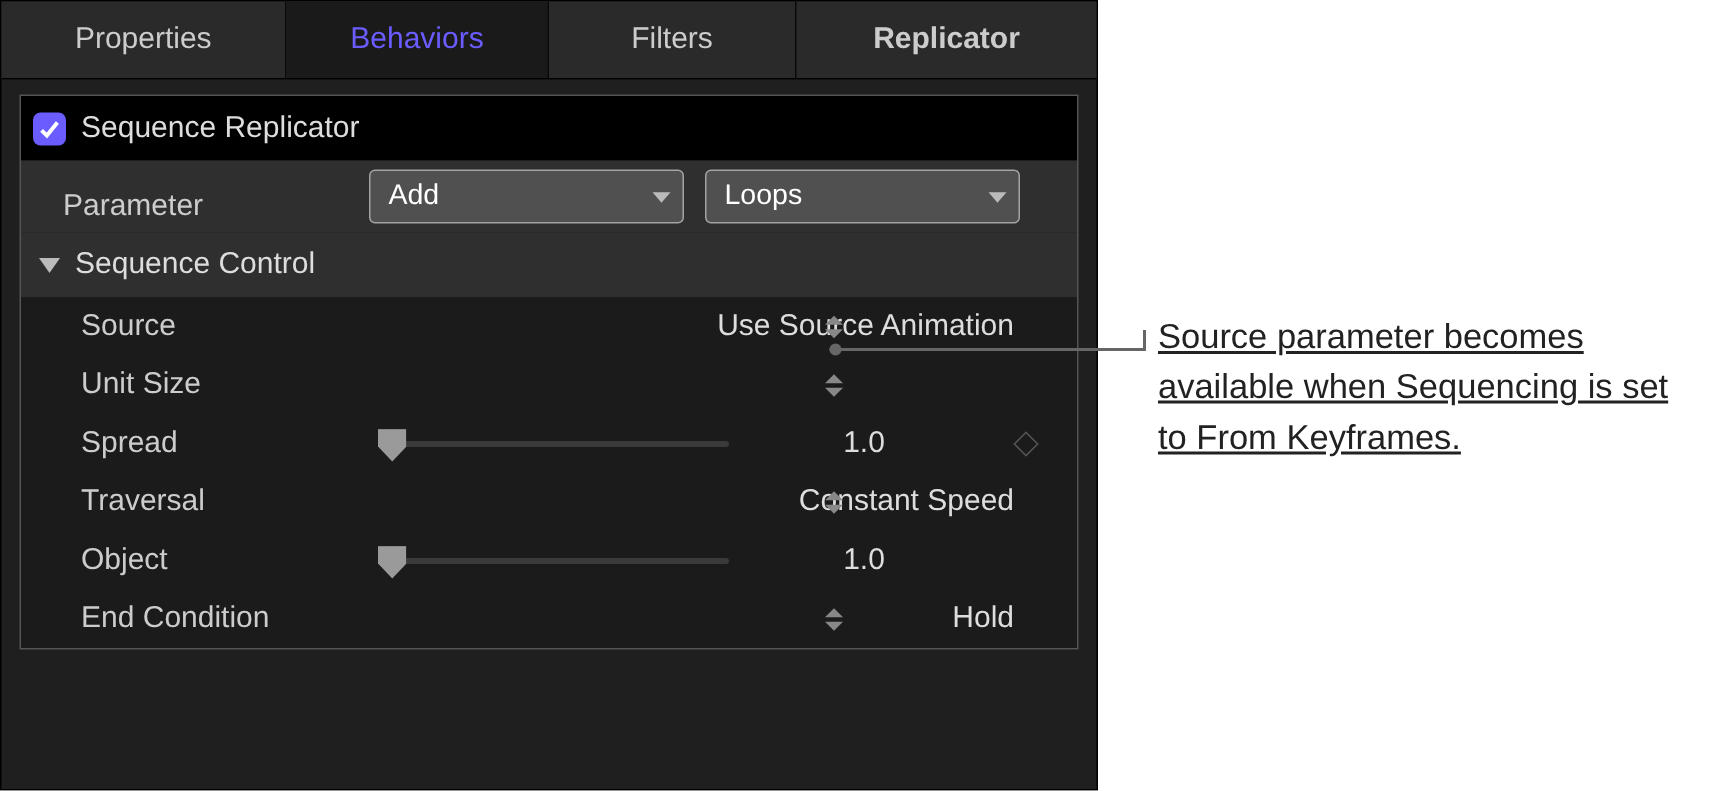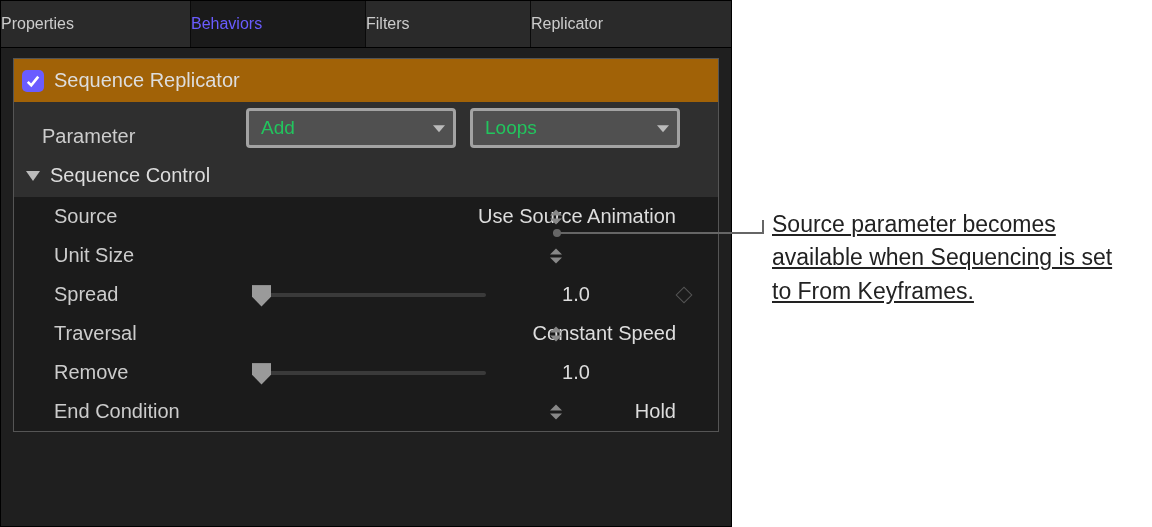--- a/index.html
+++ b/index.html
@@ -15,58 +15,59 @@
       background: #1f1f1f;
       border: 1px solid #000;
     }
     .tabbar {
       display: flex;
       background: #2a2a2a;
       border-bottom: 1px solid #000;
     }
     .tab {
       padding: 14px 0;
+      text-align: center;
       color: #ccc;
-      font-size: 16px;
+      font-size: 20px;
       cursor: pointer;
       border-right: 1px solid #0a0a0a;
     }
     .tab:nth-child(1){ width: 190px; }
     .tab:nth-child(2){ width: 175px; background:#1a1a1a; color:#6a5cff; font-weight:500;}
     .tab:nth-child(3){ width: 165px; }
-    .tab:nth-child(4){ flex:1; border-right:none;}
+    .tab:nth-child(4){ flex:1; border-right:none;font-weight:bold;}
     .body {
       padding: 10px 12px 8px 12px;
     }
     .innerframe {
       border:1px solid #555;
       background:#1b1b1b;
     }
     .titlerow {
       display:flex; align-items:center;
       padding: 10px 8px 10px 8px;
-      background:#a16207;
+      background:#000000;
     }
     .chk {
       width:22px; height:22px; border-radius:5px;
       background:#6a5cff; display:flex; align-items:center; justify-content:center;
       margin-right:10px;
     }
     .chk svg { width:14px; height:14px; stroke:#fff; stroke-width:3; fill:none;}
     .titlerow-label { color:#ddd; font-size:20px; }
     .paramrow {
       display:flex; align-items:flex-end;
       padding: 6px 12px 6px 28px;
       background:#2f2f2f;
       gap: 14px;
     }
     .paramrow-label { color:#ccc; font-size:20px; width: 190px;}
     .combo {
-      background:#505050; color:#22c55e; font-size:19px;
-      border:3px solid #a3a3a3; border-radius:4px;
+      background:#505050; color:#ffffff; font-size:19px;
+      border:1px solid #a3a3a3; border-radius:4px;
       padding: 6px 26px 6px 12px;
       position:relative; width: 210px;
       display:flex; align-items:center;
     }
     .combo .chev {
       position:absolute; right:8px; top:50%; transform:translateY(-40%);
       width:0;height:0;border-left:6px solid transparent;border-right:6px solid transparent;
       border-top:7px solid #bbb;
     }
     .sectionhdr {
@@ -204,21 +205,21 @@
       <div class="row">
         <span class="row-label">Traversal</span>
         <span class="row-value">Constant Speed</span>
         <span class="stepper">
             <span class="up"></span>
             <span class="dn"></span>
           </span>
       </div>
 
       <div class="row">
-        <span class="row-label">Remove</span>
+        <span class="row-label">Object</span>
         <div class="slider">
           <div class="track"></div>
             <div class="thumb"></div>
         </div>
         <span class="numval">1.0</span>
       </div>
 
       <div class="row">
         <span class="row-label">End Condition</span>
         <span class="row-value">Hold</span>

